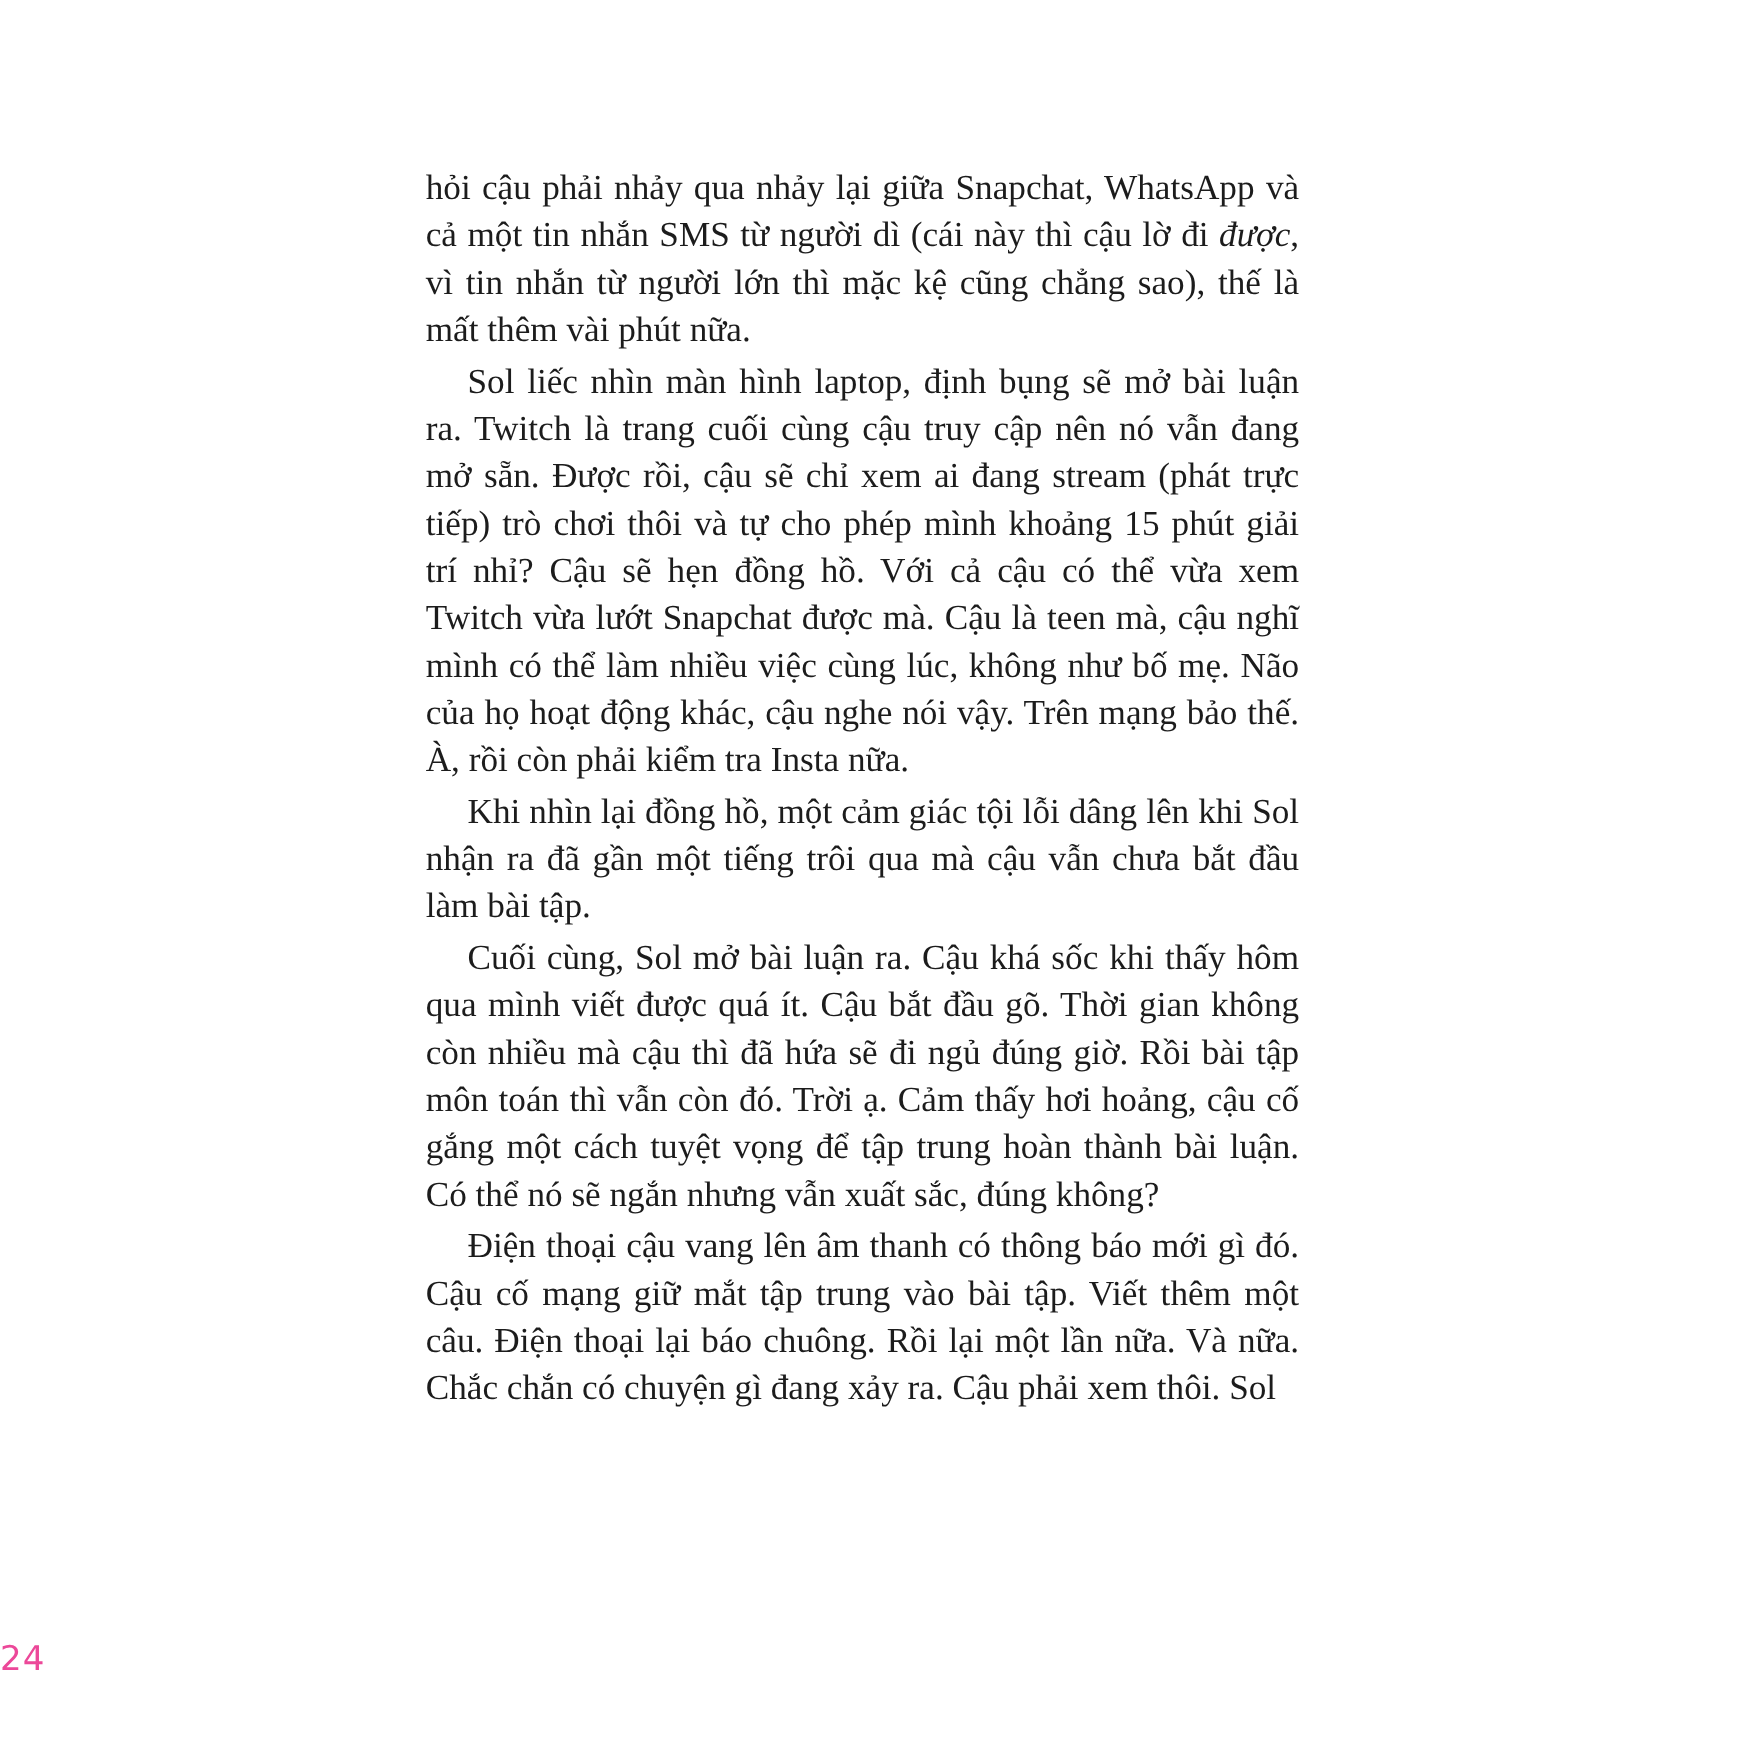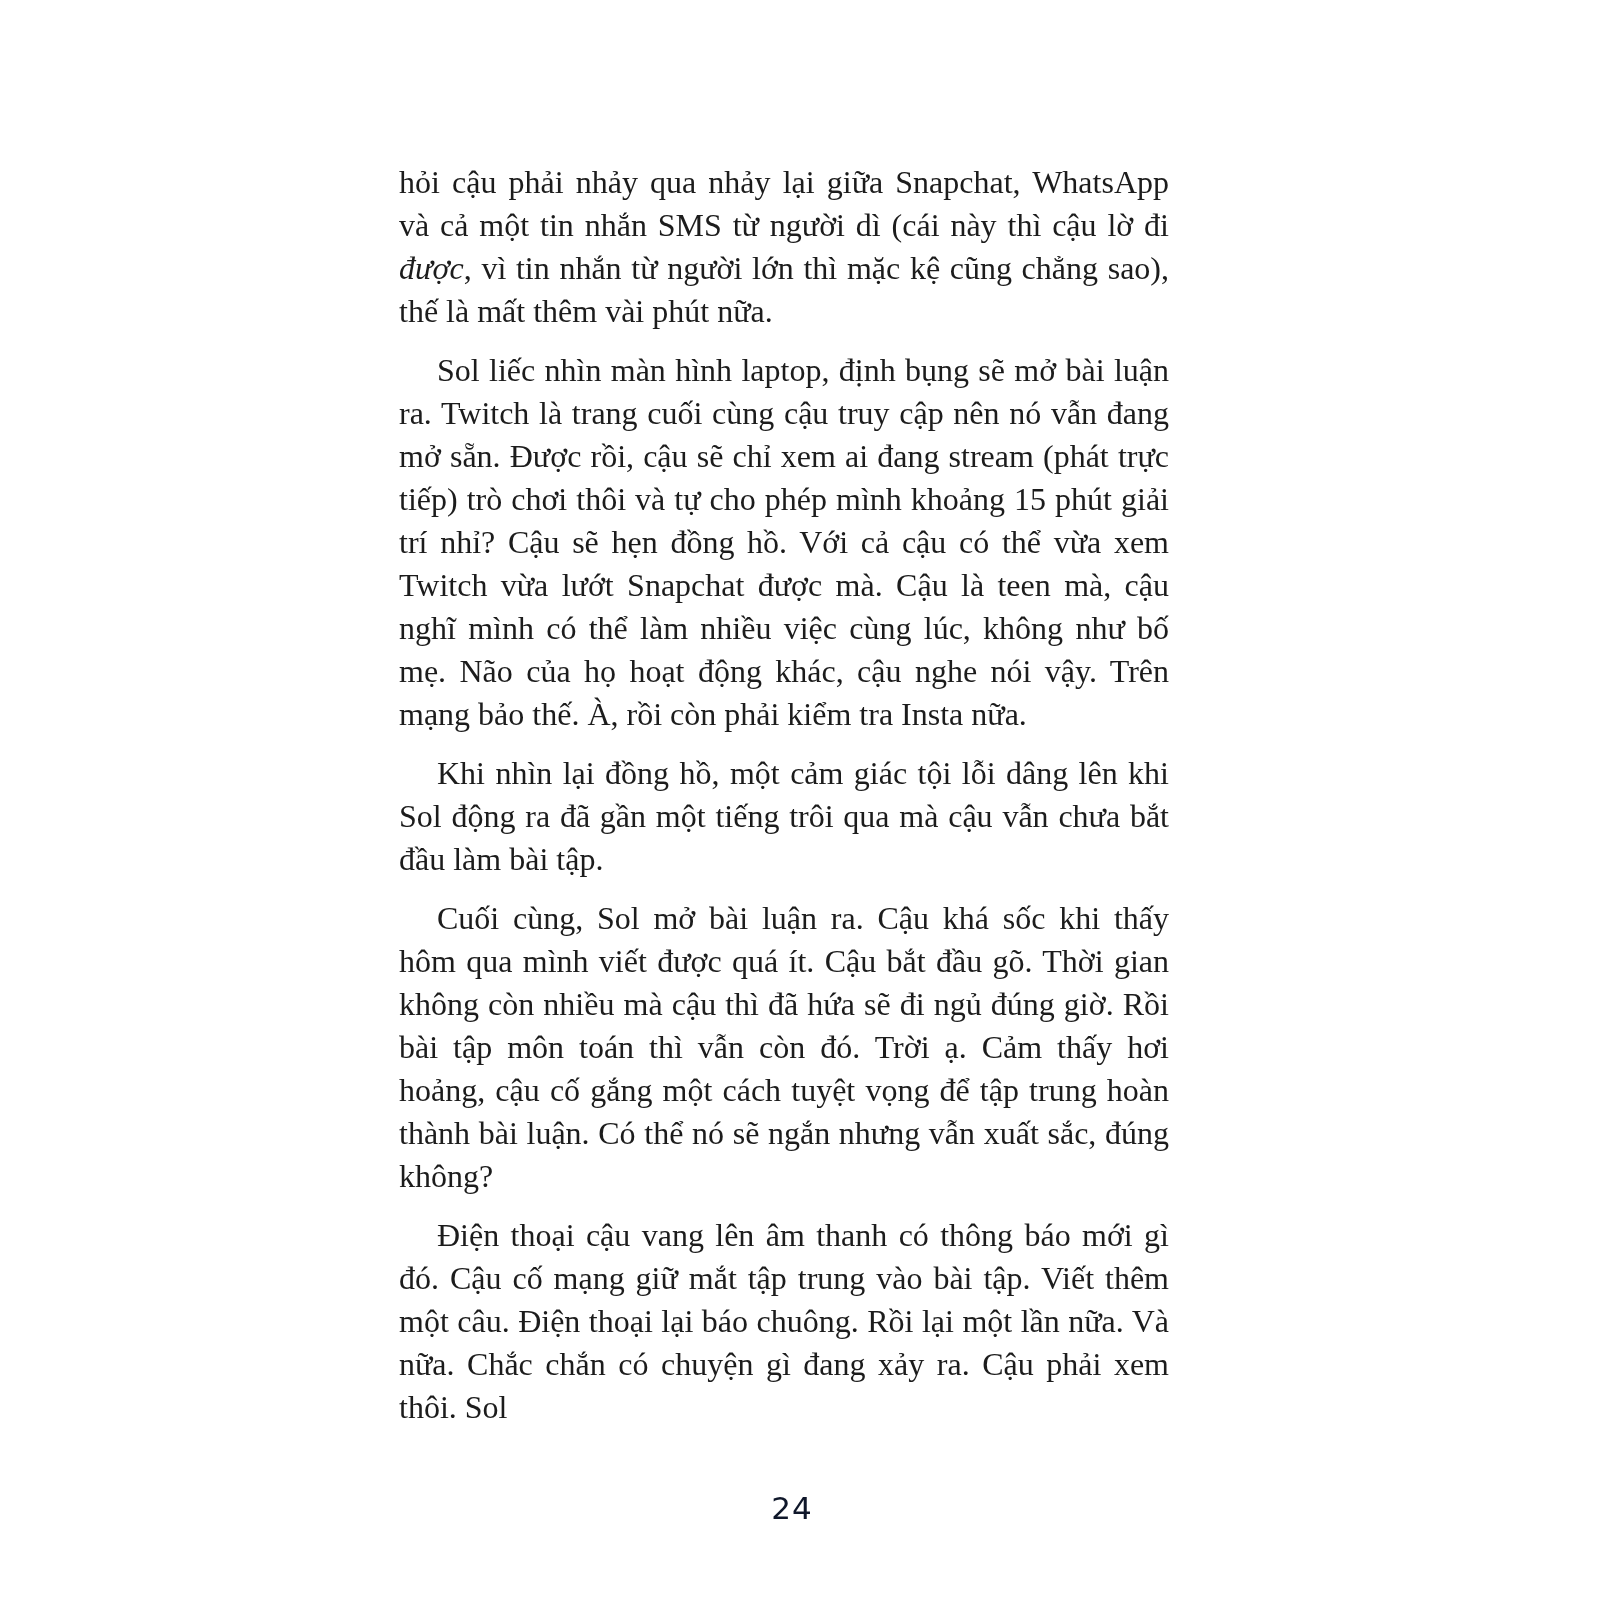--- a/index.html
+++ b/index.html
@@ -24,54 +24,53 @@
     left: 383px;
     top: 145px;
     width: 802px;
     color: #1c1c1c;
     font-size: 32px;
     line-height: 43px;
     text-align: justify;
     text-justify: inter-word;
   }
   .para {
-    margin: 16px;
+    margin: 4px;
     padding: 0;
     text-indent: 38px;
   }
   .para.no-indent {
     text-indent: 0;
   }
   .para em {
     font-style: italic;
   }
   .page-number {
     position: absolute;
     left: 0;
     top: 1490px;
     width: 1584px; 
-    text-align: center;
     font-family: "DejaVu Sans", "Liberation Sans", sans-serif;
     font-size: 31px;
-    color: #0f172a;
+    color: #ec4899;
     letter-spacing: 1px;
   }
 </style>
 </head>
 <body>
 
 <div class="page">
 
   <div class="text-block">
 
     <p class="para no-indent"><span>hỏi cậu phải nhảy qua nhảy lại giữa Snapchat, WhatsApp và cả một tin nhắn SMS từ người dì (cái này thì cậu lờ đi </span><em>được</em><span>, vì tin nhắn từ người lớn thì mặc kệ cũng chẳng sao), thế là mất thêm vài phút nữa.</span></p>
 
     <p class="para">Sol liếc nhìn màn hình laptop, định bụng sẽ mở bài luận ra. Twitch là trang cuối cùng cậu truy cập nên nó vẫn đang mở sẵn. Được rồi, cậu sẽ chỉ xem ai đang stream (phát trực tiếp) trò chơi thôi và tự cho phép mình khoảng 15 phút giải trí nhỉ? Cậu sẽ hẹn đồng hồ. Với cả cậu có thể vừa xem Twitch vừa lướt Snapchat được mà. Cậu là teen mà, cậu nghĩ mình có thể làm nhiều việc cùng lúc, không như bố mẹ. Não của họ hoạt động khác, cậu nghe nói vậy. Trên mạng bảo thế. À, rồi còn phải kiểm tra Insta nữa.</p>
 
-    <p class="para">Khi nhìn lại đồng hồ, một cảm giác tội lỗi dâng lên khi Sol động ra đã gần một tiếng trôi qua mà cậu vẫn chưa bắt đầu làm bài tập.</p>
+    <p class="para">Khi nhìn lại đồng hồ, một cảm giác tội lỗi dâng lên khi Sol nhận ra đã gần một tiếng trôi qua mà cậu vẫn chưa bắt đầu làm bài tập.</p>
 
 
     <p class="para">Cuối cùng, Sol mở bài luận ra. Cậu khá sốc khi thấy hôm qua mình viết được quá ít. Cậu bắt đầu gõ. Thời gian không còn nhiều mà cậu thì đã hứa sẽ đi ngủ đúng giờ. Rồi bài tập môn toán thì vẫn còn đó. Trời ạ. Cảm thấy hơi hoảng, cậu cố gắng một cách tuyệt vọng để tập trung hoàn thành bài luận. Có thể nó sẽ ngắn nhưng vẫn xuất sắc, đúng không?</p>
 
     <p class="para">Điện thoại cậu vang lên âm thanh có thông báo mới gì đó. Cậu cố mạng giữ mắt tập trung vào bài tập. Viết thêm một câu. Điện thoại lại báo chuông. Rồi lại một lần nữa. Và nữa. Chắc chắn có chuyện gì đang xảy ra. Cậu phải xem thôi. Sol</p>
 
   </div>
 
   <div class="page-number">24</div>
 

